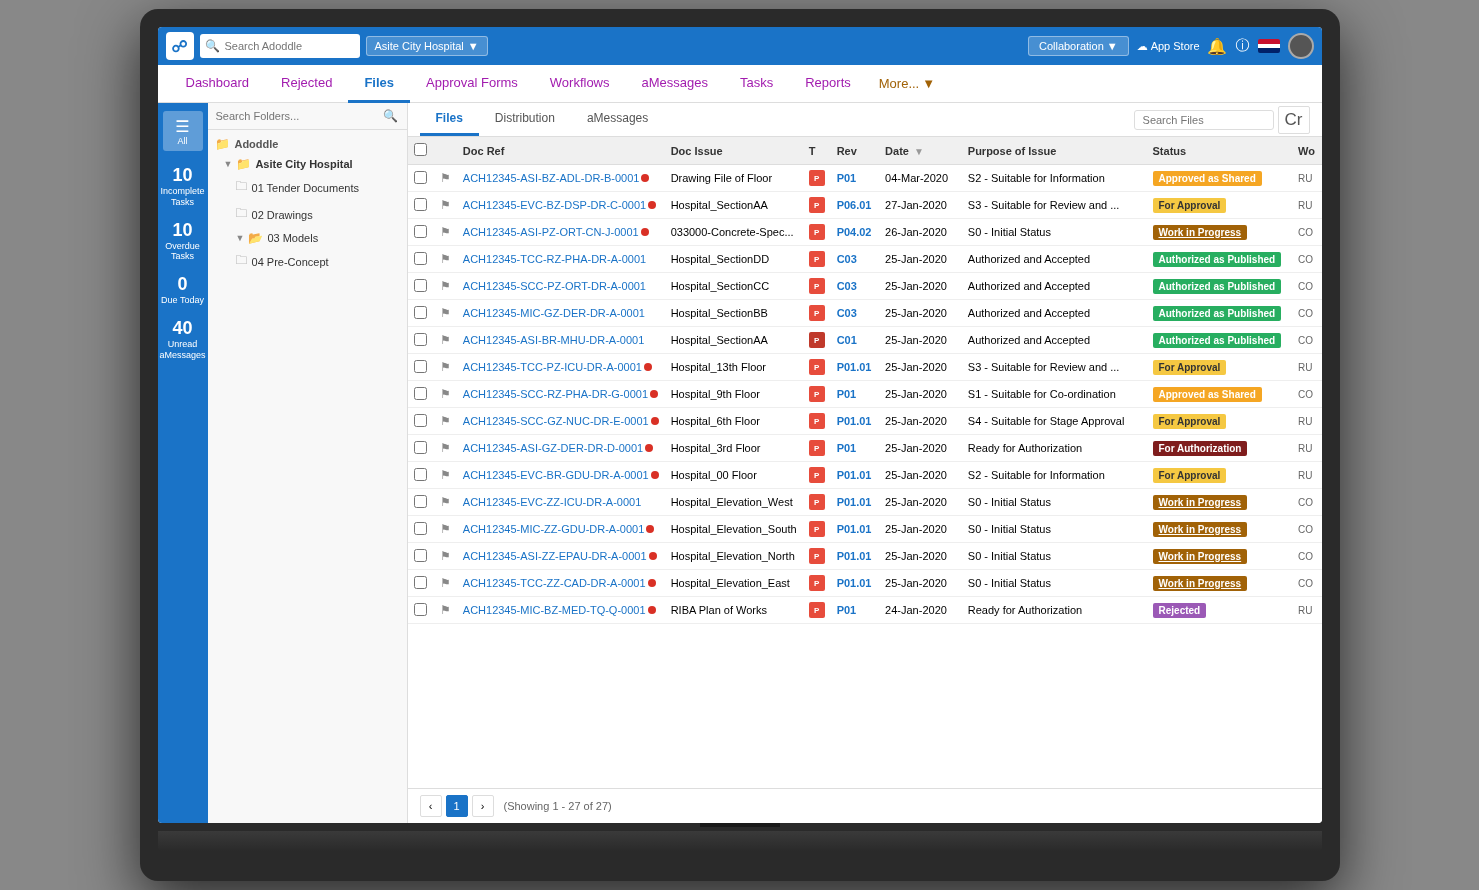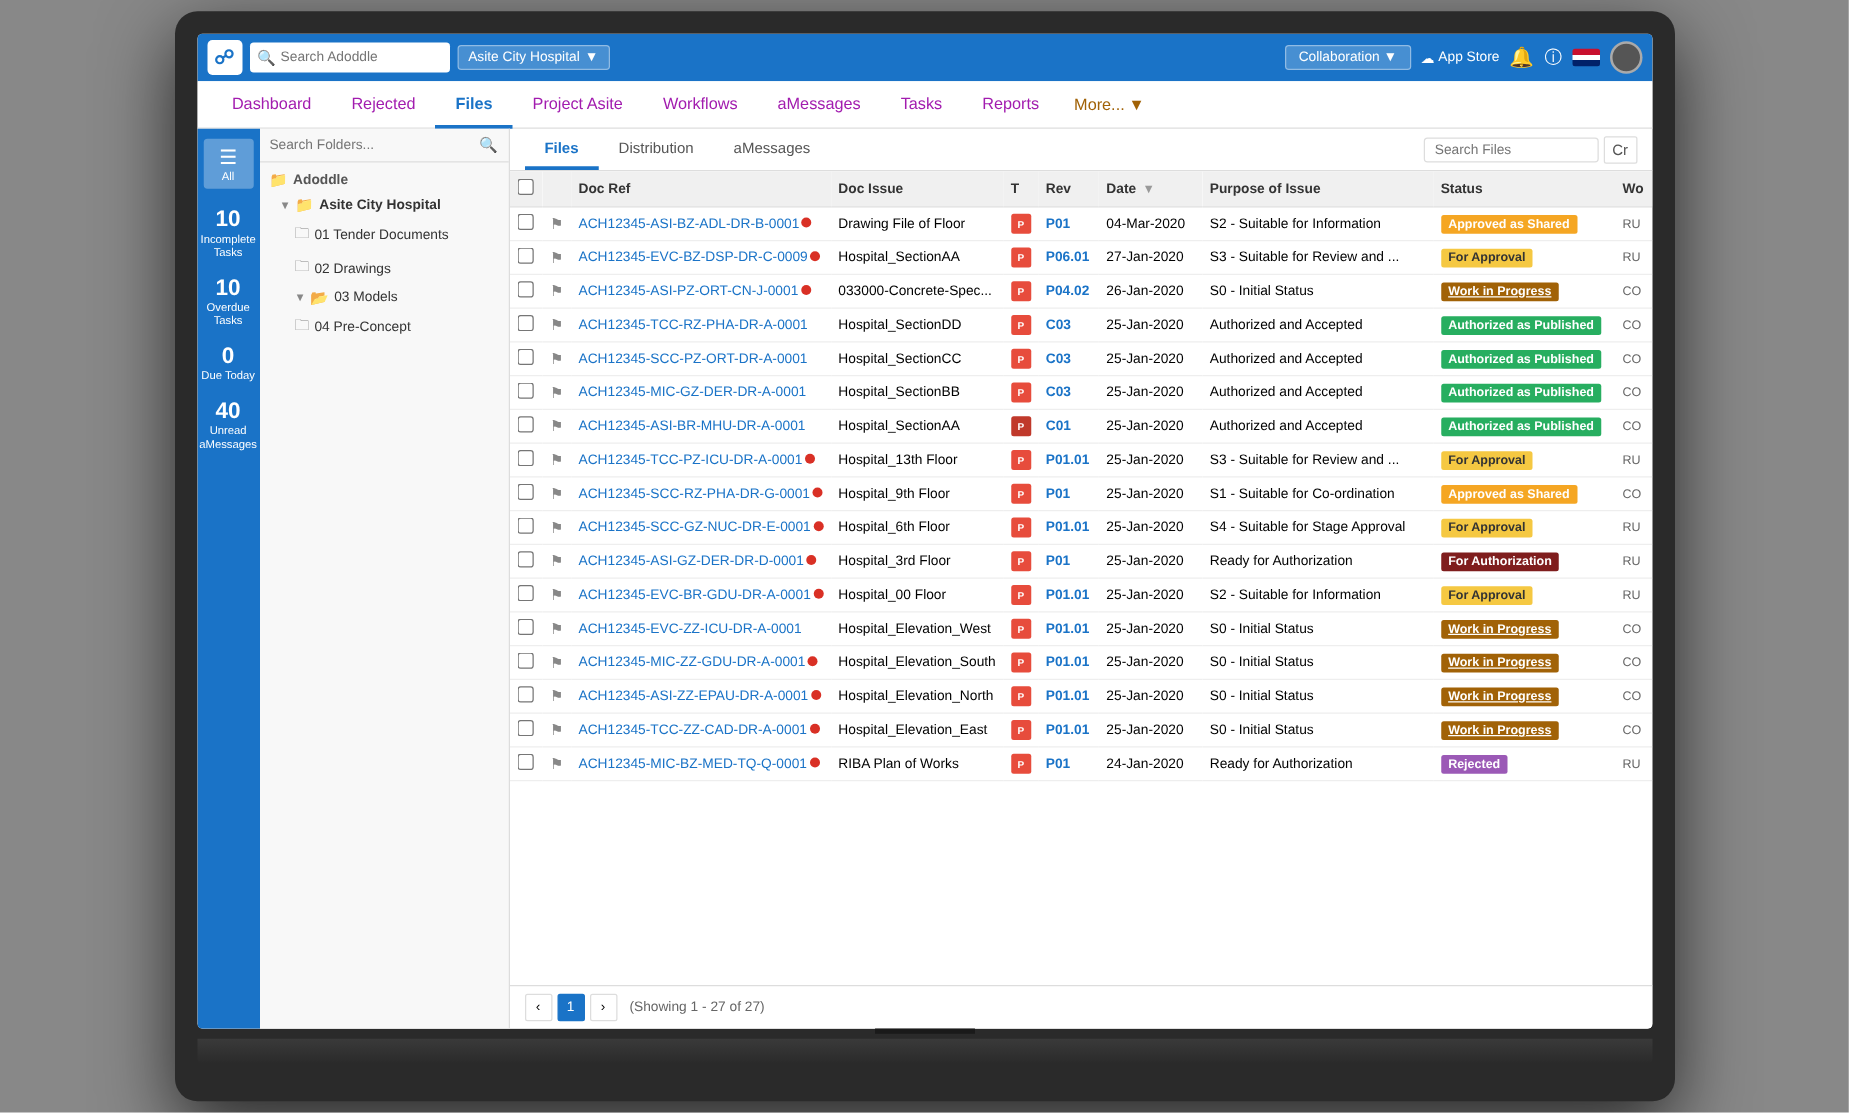--- a/index.html
+++ b/index.html
@@ -482,21 +482,21 @@
         <span class="top-icon" style="font-size:14px;">ⓘ</span>
         <div class="flag-icon"></div>
         <div class="avatar-circle"></div>
       </div>
     </div>
 
     <div class="nav-bar">
       <div class="nav-item">Dashboard</div>
       <div class="nav-item">Rejected</div>
       <div class="nav-item active">Files</div>
-      <div class="nav-item">Project Asite</div>
+      <div class="nav-item">Approval Forms</div>
       <div class="nav-item">Workflows</div>
       <div class="nav-item">aMessages</div>
       <div class="nav-item">Tasks</div>
       <div class="nav-item">Reports</div>
       <div class="nav-more">
         <span>More...</span>
         <span>▼</span>
       </div>
     </div>
 
@@ -561,21 +561,21 @@
       </div>
 
       <div class="file-area">
 
         <div class="file-tabs">
           <div class="file-tab active">Files</div>
           <div class="file-tab">Distribution</div>
           <div class="file-tab">aMessages</div>
           <div class="file-search-area">
             <input class="file-search-box" type="text" placeholder="Search Files" style="">
-            <span style="font-size:12px;color:#555;border:1px solid #ddd;padding:3px 6px;border-radius:2px;cursor:pointer;">Cr</span>
+            <span style="font-size:17px;color:#555;border:1px solid #ddd;padding:3px 6px;border-radius:2px;cursor:pointer;">Cr</span>
           </div>
         </div>
 
         <div class="file-table-wrapper">
           <table class="file-table">
             <thead>
               <tr>
                 <th style="width:28px;">
                   <input type="checkbox" style="">
                 </th>
@@ -624,21 +624,21 @@
     </td>
   </tr>
                 <tr>
     <td class="checkbox-col">
       <input type="checkbox" style="">
     </td>
     <td>
       <span style="color:#888;font-size:12px;">⚑</span>
     </td>
     <td>
-      <a class="doc-ref-link" href="#">ACH12345-EVC-BZ-DSP-DR-C-0009</a><span class="red-dot"></span>
+      <a class="doc-ref-link" href="#">ACH12345-EVC-BZ-DSP-DR-C-0001</a><span class="red-dot"></span>
     </td>
     <td style="max-width:160px;overflow:hidden;text-overflow:ellipsis;">
       <span>Hospital_SectionAA</span>
     </td>
     <td>
       <span class="file-type-icon" style="background:#e74c3c;">P</span>
     </td>
     <td>
       <span class="rev-badge">P06.01</span>
     </td>

